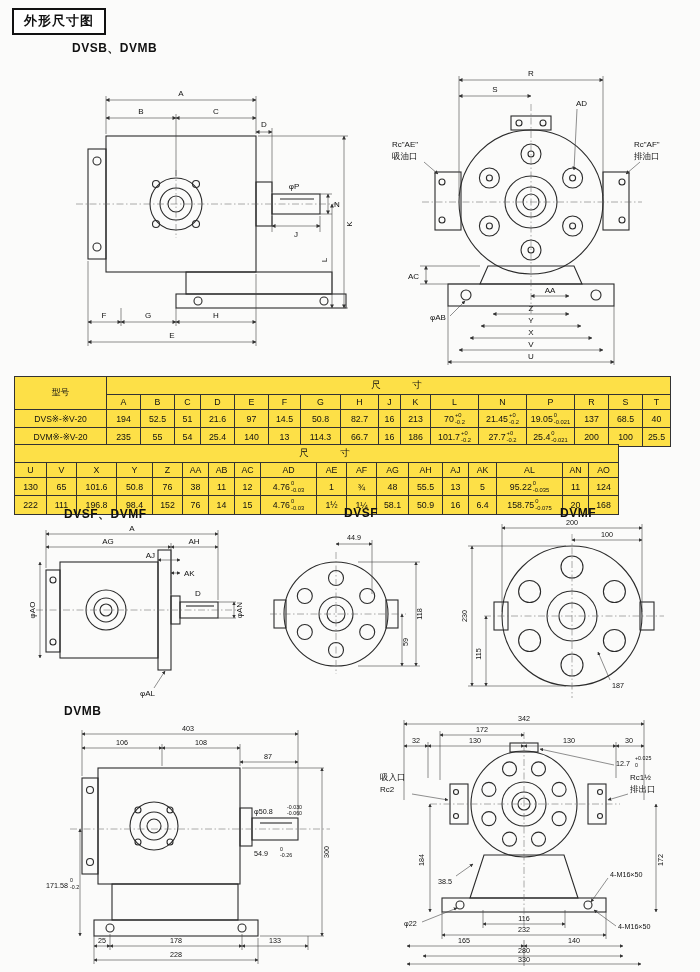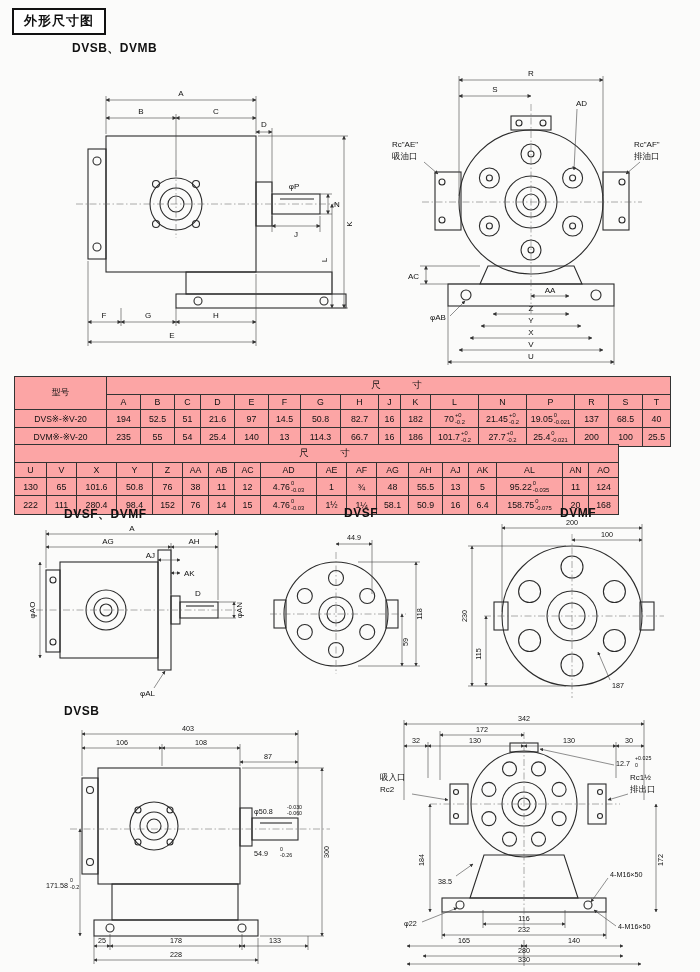--- a/index.html
+++ b/index.html
@@ -1,21 +1,21 @@
 <!DOCTYPE html>
 <html><head>
 <meta charset="utf-8">
 <style>
   * { box-sizing:border-box; margin:0; padding:0; }
   html,body { width:700px; height:972px; }
   body { background:#fbfbfa; font-family:"Liberation Sans","DejaVu Sans",sans-serif; color:#111; position:relative; overflow:hidden; }
   .abs { position:absolute;text-align:right; }
   #title-box { left:12px; top:8px; border:2px solid #111; padding:2px 10px 3px; font-size:13px; font-weight:bold; letter-spacing:1px; background:#fff; }
   .sec-h { font-size:12px; font-weight:bold; letter-spacing:0.5px;padding-left:46px; }
-  table.tbl { position:absolute; border-collapse:collapse; table-layout:fixed; background:#fca5a5; }
+  table.tbl { position:absolute; border-collapse:collapse; table-layout:fixed; background:#fde047; }
   .tbl th, .tbl td { border:1px solid #333; font-weight:normal; text-align:center; font-size:8.8px; padding:2px 0; white-space:nowrap; overflow:hidden; }
   .tbl th.size { white-space:pre; font-size:9.5px;padding-left:16px; }
   .tbl td.model { font-size:8.6px;margin-top:40px; }
   .tv { display:inline-block; vertical-align:middle; }
   .tol { display:inline-block; vertical-align:middle; font-size:5.8px; line-height:1.15; text-align:left; margin-left:1px; }
   .tol span { display:block; }
   svg.dw { position:absolute; overflow:visible; }
   .dw .geo rect, .dw .geo circle, .dw .geo polygon, .dw .geo line, .dw .geo path { fill:none; stroke:#2b2b2b; stroke-width:1.1; }
   .dw .cl line { stroke:#666; stroke-width:0.55; stroke-dasharray:7 2.5 1.5 2.5; }
   .dw .dim line { stroke:#444; stroke-width:0.6; fill:none; }
@@ -235,21 +235,21 @@
     <td class="model">DVS※-※V-20</td>
     <td>194</td>
         <td>52.5</td>
         <td>51</td>
         <td>21.6</td>
         <td>97</td>
         <td>14.5</td>
         <td>50.8</td>
         <td>82.7</td>
         <td>16</td>
-        <td>182</td>
+        <td>213</td>
     <td><span class="tv">70</span><span class="tol"><span>+0</span><span>-0.2</span></span></td>
     <td><span class="tv">21.45</span><span class="tol"><span>+0</span><span>-0.2</span></span></td>
     <td><span class="tv">19.05</span><span class="tol"><span>0</span><span>-0.021</span></span></td>
     <td>137</td>
         <td>68.5</td>
         <td>40</td>
   </tr>
   <tr>
     <td class="model">DVM※-※V-20</td>
     <td>235</td>
@@ -333,21 +333,21 @@
         <td>55.5</td>
         <td>13</td>
         <td>5</td>
     <td><span class="tv">95.22</span><span class="tol"><span>0</span><span>-0.035</span></span></td>
     <td>11</td>
         <td>124</td>
   </tr>
   <tr>
     <td>222</td>
         <td>111</td>
-        <td>280.4</td>
+        <td>196.8</td>
         <td>98.4</td>
         <td>152</td>
         <td>76</td>
         <td>14</td>
         <td>15</td>
     <td><span class="tv">4.76</span><span class="tol"><span>0</span><span>-0.03</span></span></td>
     <td>1½</td>
         <td>1¼</td>
         <td>58.1</td>
         <td>50.9</td>
@@ -488,21 +488,21 @@
   </g>
   <g>
     <text class="n7" x="112" y="9">200</text>
     <text class="n7" x="147" y="21" ind="">100</text>
     <text class="n7" transform="rotate(-90 7 100)" x="7" y="100">230</text>
     <text class="n7" transform="rotate(-90 21 138)" x="21" y="138">115</text>
     <text class="st n7" x="152" y="172">187</text>
   </g>
 </svg>
 
-<div class="abs sec-h" style="left:18px;top:704px">DVSB</div>
+<div class="abs sec-h" style="left:18px;top:704px">DVMB</div>
 
 <svg class="dw" style="left:46px;top:722px" width="312" height="244" viewBox="0 0 312 244">
   <defs>
       <marker id="a6" viewBox="0 0 10 10" refX="9" refY="5" markerWidth="6" markerHeight="6" orient="auto-start-reverse">
         <path d="M0 0L10 5L0 10z" fill="#333"></path>
       </marker>
     </defs>
   <g class="geo">
     <rect x="36" y="56" width="16" height="96"></rect>
       <circle cx="44" cy="68" r="3.5"></circle>

